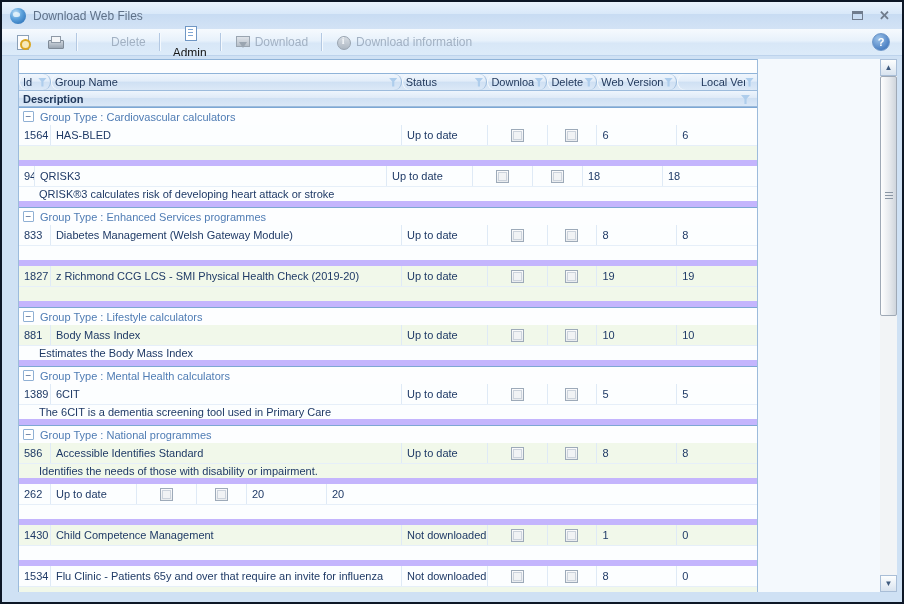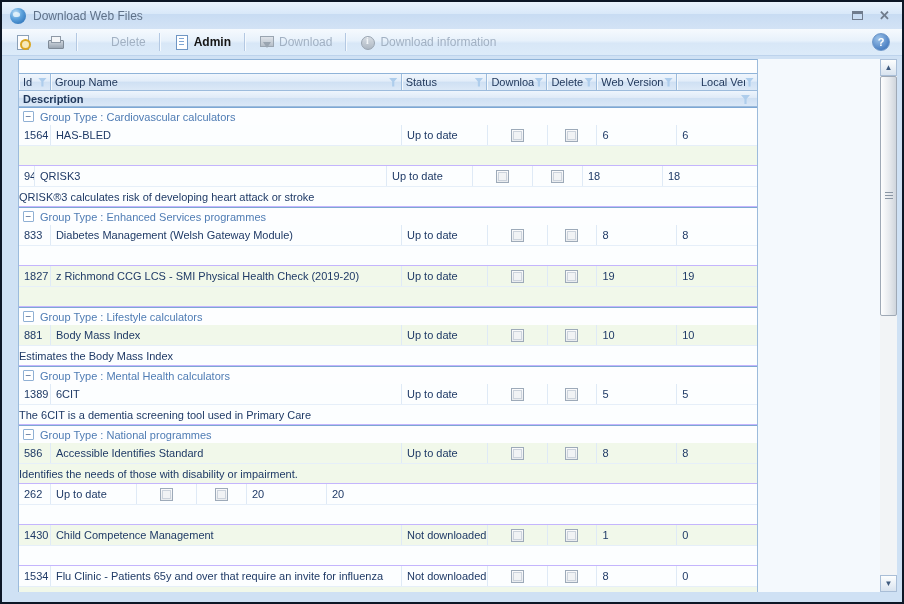--- a/index.html
+++ b/index.html
@@ -27,21 +27,21 @@
   .btn-close { font-size:13px; color:#707c8d; font-weight:bold; line-height:1; }
 
   
   .toolbar {
     position:absolute; left:0; top:27px; width:900px; height:27px;
     background:linear-gradient(#f6fafe 0%, #e7f1fb 45%, #d8e7f7 55%, #dcebf9 100%);
     border-bottom:1px solid #bdd3ec;
     display:flex; align-items:center; padding:0 6px; gap:2px;
   }
   .tb-btn { display:flex; align-items:center; gap:5px; padding:3px 7px; border-radius:2px; font-size:12px; }
-  .tb-btn.enabled { color:#141414; font-weight:bold; }
+  .tb-btn.enabled { color:#141414; font-weight:normal;flex-direction:column; }
   .tb-btn.disabled { color:#a2b1c3; }
   .tb-sep { width:1px; height:18px; background:#b3c8e2; margin:0 4px; box-shadow:1px 0 0 #f4f9fe; }
   .tb-spacer { flex:1; }
   .help-btn { width:18px; height:18px; border-radius:50%;
     background:radial-gradient(circle at 35% 30%, #9ec4ea, #4e82c4 70%, #3a6cae);
     color:#fff; font-size:11px; font-weight:bold; display:flex; align-items:center; justify-content:center;
     border:1px solid #6d97c9; margin-right:6px; }
 
   
   .ic { width:16px; height:16px; position:relative; display:inline-block; flex:0 0 auto; }
@@ -72,21 +72,21 @@
   .right-fill { position:absolute; left:756px; top:3px; width:122px; height:533px; background:#f4f9fd; }
 
   .table { position:absolute; left:16px; top:3px; width:740px; height:533px; overflow:hidden;
     background:#fff; border-left:1px solid #9cbbdc; border-right:1px solid #9cbbdc; font-size:11px; color:#1f3a66; }
 
   .row { position:relative; width:100%; display:flex; }
   .empty-top { height:15px; background:#fdfeff; border-top:1px solid #8fb3d8; border-bottom:1px solid #8fb3d8; }
   .hdr { height:17px; background:linear-gradient(#f0f6fd 0%, #e2edf9 45%, #cfe0f3 50%, #dce9f7 100%);
     border-bottom:1px solid #9cbbdc; color:#22395c; }
   .hdr-cell { position:relative; display:flex; align-items:center; padding-left:4px;
-    border-right:1px solid #9dbcdd; box-shadow:inset 1px 0 0 #f6fafd; }
+    border-right:1px solid #9dbcdd; box-shadow:inset 1px 0 0 #f6fafd;border-radius:8px; }
   .hdr-cell:last-child { border-right:none;padding-left:24px; }
   .hdr-label { flex:1; white-space:nowrap; overflow:hidden; }
   .funnel { width:9px; height:9px; margin-right:3px; flex:0 0 auto;
     background:#aecdec; clip-path:polygon(0 0,100% 0,62% 45%,62% 100%,38% 100%,38% 45%); }
   .desc-hdr { height:16px; background:linear-gradient(#eef5fd 0%, #dfeaf7 45%, #cfe0f3 50%, #dbe8f7 100%);
     border-bottom:1px solid #9cbbdc; color:#22395c; align-items:center; padding-left:4px;font-weight:bold; }
   .desc-hdr .funnel { position:absolute; right:4px; top:4px; }
 
   .group-row { height:18px; background:#fdfeff; border-top:1px solid #7da7d4; align-items:center; }
   .minus-box { width:11px; height:11px; margin-left:4px; border:1px solid #8fb0d4; background:#fff;
@@ -96,21 +96,21 @@
   .data-row { height:21px; border-bottom:1px solid #e6eff9; }
   .cell { height:100%; display:flex; align-items:center; padding-left:5px;
     border-right:1px solid #dfeaf6; overflow:hidden; white-space:nowrap; }
   .cell.center { justify-content:center; padding-left:0; }
   .cell:last-child { border-right:none; }
   .checkbox { width:13px; height:13px; border:1px solid #9daab9; background:linear-gradient(#fbfbfc,#e9ecef);
     position:relative; }
   .checkbox::after { content:""; position:absolute; left:1px; top:1px; right:1px; bottom:1px;
     border:1px solid #ccd3dc; background:#f1f3f5; }
 
-  .desc-row { height:20px; border-bottom:1px solid #c4b5fd; align-items:center; padding-left:0;
+  .desc-row { height:20px; border-bottom:6px solid #c4b5fd; align-items:center; padding-left:20px;
     white-space:nowrap; overflow:hidden; }
   .t-white { background:#fcfeff; }
   .t-green { background:#f1f8ea; }
 
   
   .vscroll { position:absolute; left:878px; top:3px; width:17px; height:533px; background:#f2f4f6; }
   .sb-btn { position:absolute; left:0; width:17px; height:17px;
     background:linear-gradient(#fdfefe,#d8e3ef); border:1px solid #a9bed7;
     display:flex; align-items:center; justify-content:center; color:#3e5a7e; font-size:8px; }
   .sb-up { top:0; } .sb-down { bottom:0; }

